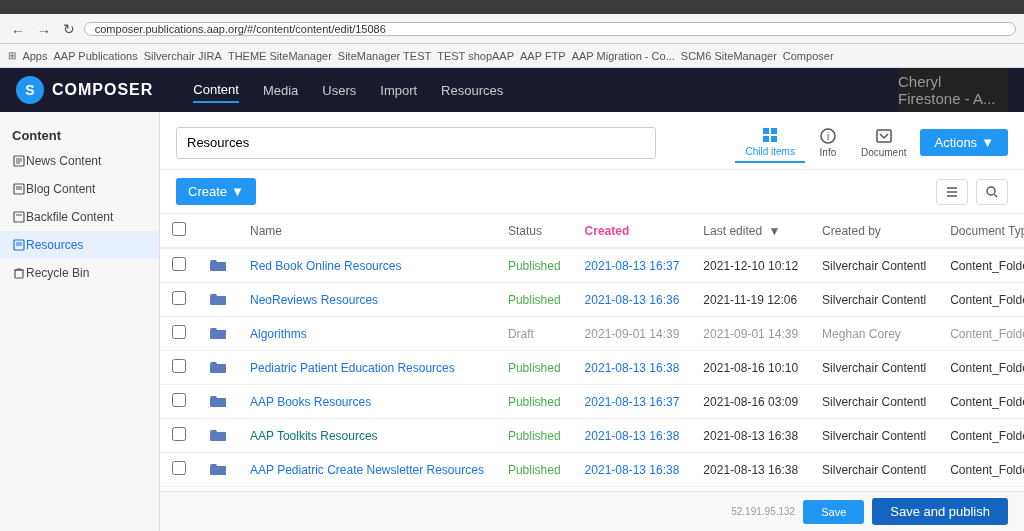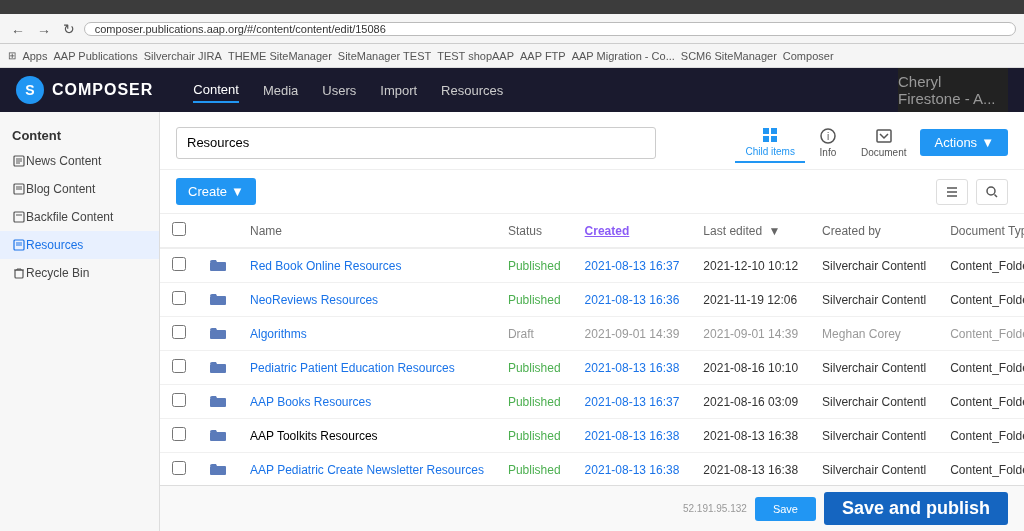--- a/index.html
+++ b/index.html
@@ -68,21 +68,21 @@
     .check-col { width: 24px; }
     .checkbox { width: 14px; height: 14px; }
     .status-published { color: #4CAF50; }
     .status-draft { color: #999; }
     .row-icon { width: 16px; height: 14px; display: inline-flex; align-items: center; justify-content: center; }
     .created-col { color: #1a73e8; font-weight: 500; }
 
     
     .bottom-bar { display: flex; align-items: center; justify-content: flex-end; padding: 6px 16px; border-top: 1px solid #ddd; background: #f9f9f9; gap: 8px; }
     .save-btn { background: #2196F3; color: white; border: none; border-radius: 3px; padding: 6px 18px; cursor: pointer; font-size: 11px; font-weight: 500; }
-    .save-publish-btn { background: #1565C0; color: white; border: none; border-radius: 3px; padding: 6px 18px; cursor: pointer; font-size: 18px; font-weight: 700; }
+    .save-publish-btn { background: #1565C0; color: white; border: none; border-radius: 3px; padding: 6px 18px; cursor: pointer; font-size: 13px; font-weight: 400; }
     .ip-display { font-size: 10px; color: #999; text-align: right; }
   </style>
 </head>
 <body>
 
 <div class="browser-chrome"></div>
 <div class="browser-toolbar">
   <button class="browser-nav-btn">←</button>
   <button class="browser-nav-btn">→</button>
   <button class="browser-nav-btn">↻</button>
@@ -234,21 +234,21 @@
       </div>
 
       <div class="table-container">
         <table>
           <thead>
             <tr>
               <th class="check-col"><input type="checkbox" class="checkbox" style=""></th>
               <th></th>
               <th>Name</th>
               <th>Status</th>
-              <th class="sortable" style="color:#8b5cf6;font-weight:600;text-decoration:underline;">
+              <th class="sortable" style="color:#ec4899;font-weight:600;">
                 <span>Created</span>
               </th>
               <th class="sortable">
                 <span>Last edited</span>
                 <span class="sort-indicator">▼</span>
               </th>
               <th>Created by</th>
               <th>Document Type</th>
             </tr>
           </thead>
@@ -341,21 +341,21 @@
               <tr>
     <td><input type="checkbox" class="checkbox" style=""></td>
     <td>
       <span class="row-icon">
         <svg width="16" height="12" viewBox="0 0 16 12" fill="#5b7bba">
                       <rect x="0" y="3" width="16" height="9" rx="1"></rect>
                       <path d="M0 3 Q0 1 2 1 L6 1 L7 3 Z" fill="#5b7bba"></path>
                     </svg>
       </span>
     </td>
-    <td><a href="#" style="color:#000000;text-decoration:none;">AAP Toolkits Resources</a></td>
+    <td><a href="#" style="color:#0f766e;text-decoration:none;">AAP Toolkits Resources</a></td>
     <td class="status-published">Published</td>
     <td class="created-col">2021-08-13 16:38</td>
     <td>2021-08-13 16:38</td>
     <td>Silverchair Contentl</td>
     <td>Content_Folder</td>
   </tr>
               <tr>
     <td><input type="checkbox" class="checkbox" style=""></td>
     <td>
       <span class="row-icon">

